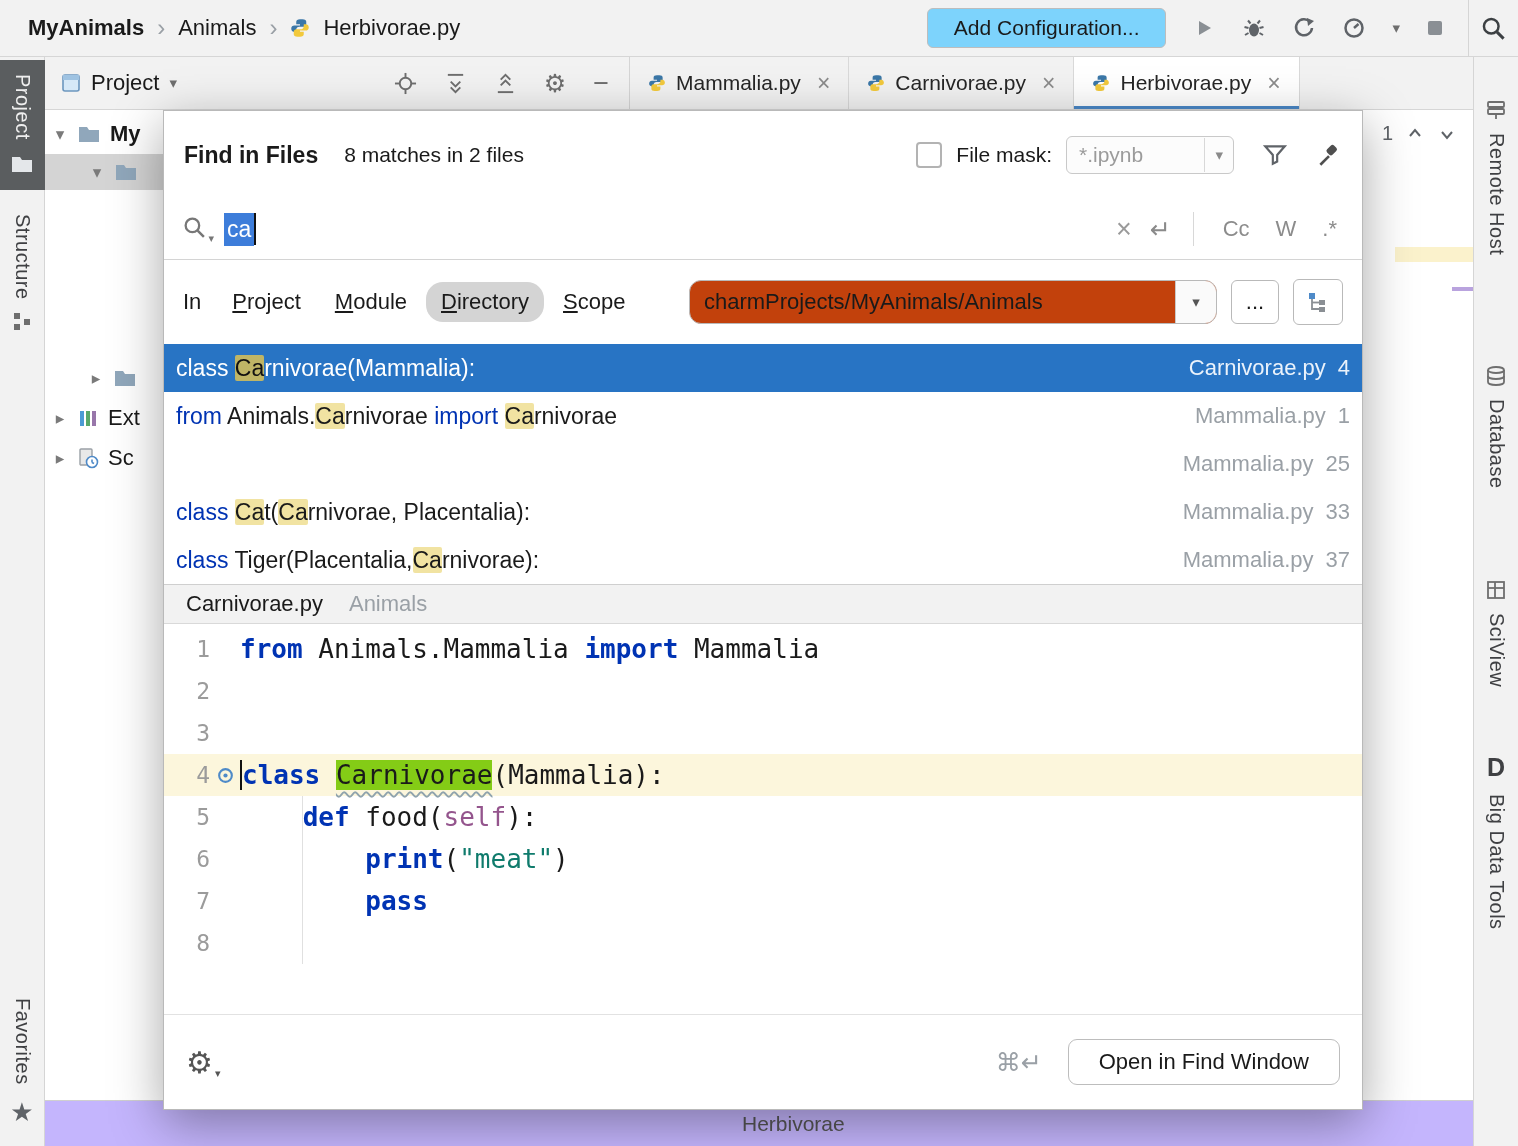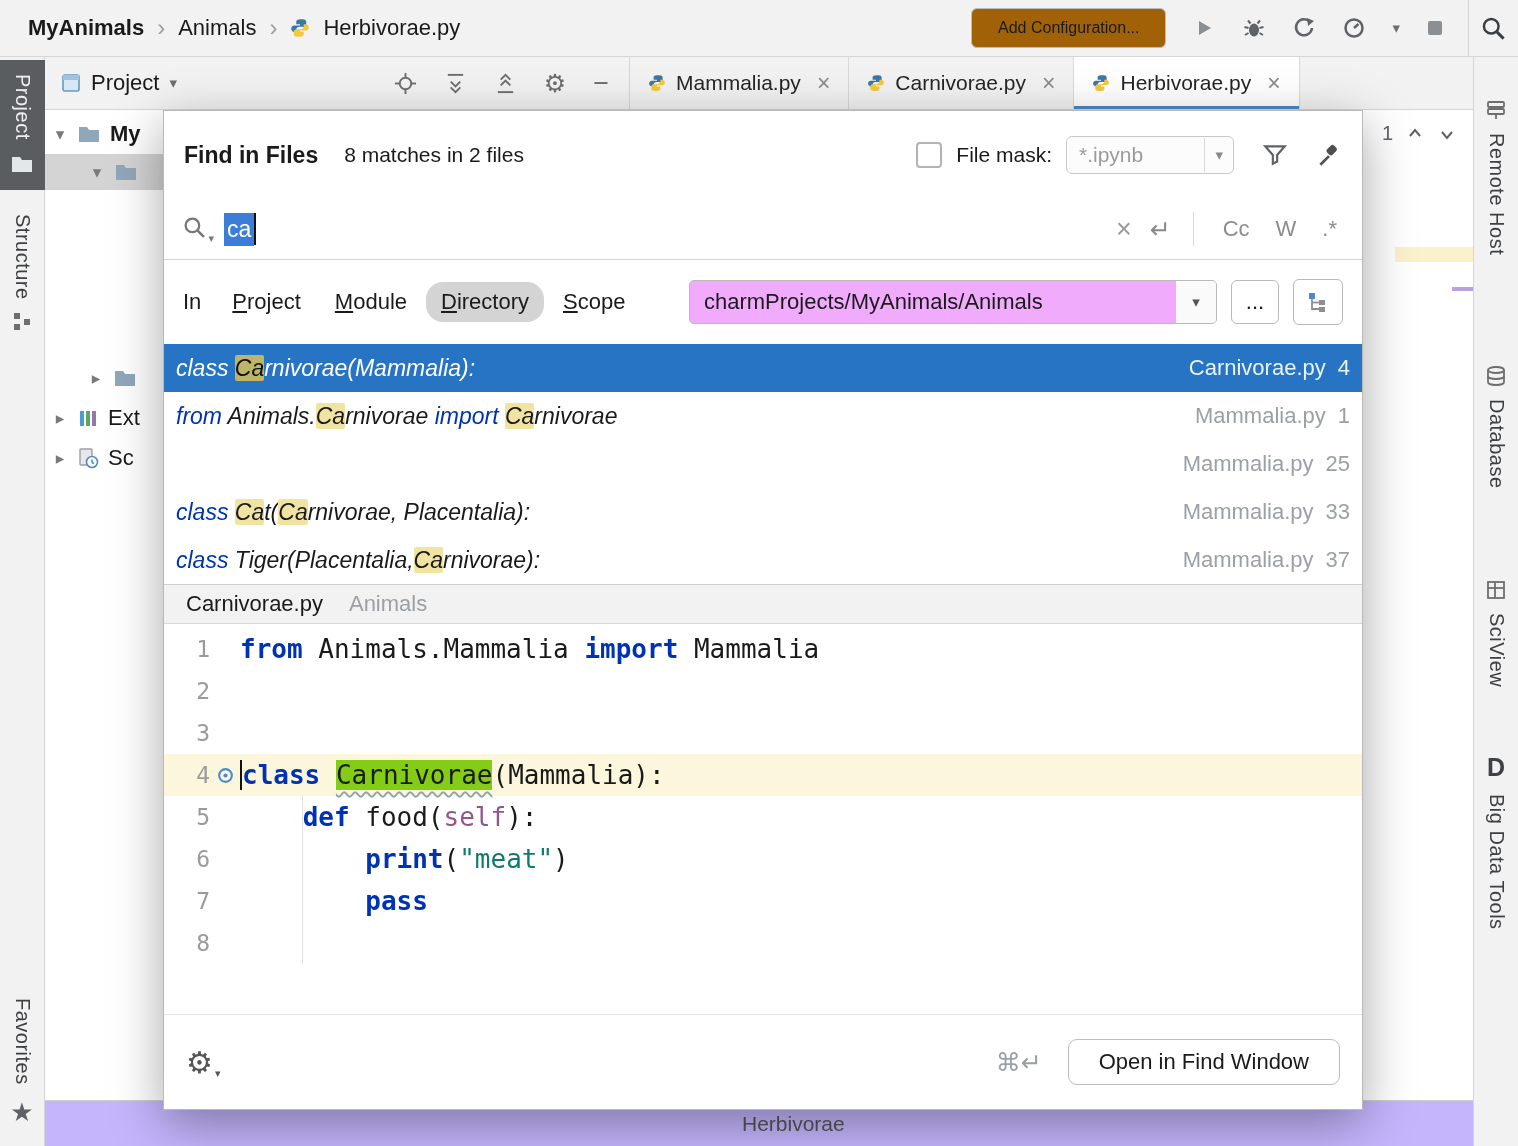--- a/index.html
+++ b/index.html
@@ -7,22 +7,22 @@
        font-family:"Liberation Sans",sans-serif;background:#F2F2F2;color:#1a1a1a;}
   svg{display:block;}
 
   
   .topbar{position:absolute;left:0;top:0;width:1518px;height:57px;background:#F2F2F2;
           border-bottom:1px solid #D6D6D6;display:flex;align-items:center;box-sizing:border-box;}
   .breadcrumb{display:flex;align-items:center;gap:13px;margin-left:28px;font-size:22px;}
   .crumb-bold{font-weight:bold;}
   .bc-chev{color:#9AA0A6;font-size:24px;}
   .topbar-spacer{flex:1;}
-  .add-config{height:40px;padding:0 26px;border:1px solid #BDBDBD;border-radius:6px;background:#a16207;
-              font-size:16px;color:#1a1a1a;font-family:inherit;margin-right:26px;}
+  .add-config{height:40px;padding:0 26px;border:1px solid #BDBDBD;border-radius:6px;background:#7dd3fc;
+              font-size:21px;color:#1a1a1a;font-family:inherit;margin-right:26px;}
   .tb-icons{display:flex;align-items:center;gap:26px;margin-right:24px;}
   .search-corner{width:50px;height:57px;border-left:1px solid #D5D5D5;display:flex;align-items:center;
                  justify-content:center;box-sizing:border-box;}
 
   
   .left-stripe{position:absolute;left:0;top:57px;width:45px;height:1089px;background:#F2F2F2;
                border-right:1px solid #D5D5D5;box-sizing:border-box;display:flex;flex-direction:column;align-items:center;}
   .right-stripe{position:absolute;right:0;top:57px;width:45px;height:1089px;background:#F2F2F2;
                 border-left:1px solid #D5D5D5;box-sizing:border-box;display:flex;flex-direction:column;align-items:center;}
   .tool-btn{display:flex;flex-direction:column;align-items:center;gap:12px;padding:14px 0;width:45px;
@@ -88,33 +88,33 @@
   .sr-x{color:#9A9A9A;font-size:27px;}
   .sr-nl{color:#8A8A8A;font-size:25px;margin-left:6px;}
   .vdiv{width:1px;height:34px;background:#D8D8D8;margin:0 10px;}
   .tgl{color:#8C8C8C;font-size:22px;margin:0 7px;}
 
   .scope-row{height:84px;flex:none;display:flex;align-items:center;padding:0 19px;}
   .in-label{font-size:22px;margin-right:16px;}
   .scope-option{font-size:22px;padding:7px 15px;border-radius:17px;margin-right:4px;}
   .scope-option.selected{background:#D4D4D4;}
   .mn{text-decoration:underline;}
-  .path-combo{margin-left:auto;width:528px;height:44px;border:1px solid #B9B9B9;border-radius:5px;
-              display:flex;align-items:center;background:#f0abfc;box-sizing:border-box;overflow:hidden;}
+  .path-combo{margin-left:auto;width:528px;height:44px;border:1px solid #B9B9B9;border-radius:12px;
+              display:flex;align-items:center;background:#c2410c;box-sizing:border-box;overflow:hidden;}
   .path-text{flex:1;font-size:22px;padding:0 14px;white-space:nowrap;overflow:hidden;}
   .arrow-sect{width:40px;align-self:stretch;border-left:1px solid #C9C9C9;display:flex;align-items:center;
               justify-content:center;color:#555;font-size:15px;background:#FAFAFA;}
   .more-btn{width:48px;height:44px;border:1px solid #B9B9B9;border-radius:6px;background:#fff;
             font-size:22px;margin-left:14px;font-family:inherit;color:#1a1a1a;}
   .tree-btn{width:48px;height:44px;border:1px solid #B9B9B9;border-radius:6px;background:#fff;
             margin-left:14px;display:flex;align-items:center;justify-content:center;}
 
   #results-list{height:240px;flex:none;}
   .result-row{height:48px;display:flex;align-items:center;padding:0 12px;font-size:23px;box-sizing:border-box;}
-  .result-code{white-space:pre;overflow:hidden;font-style:italic;}
+  .result-code{white-space:pre;overflow:hidden;}
   .seg-kw{color:#0033B3;}
   .seg-pl{color:#1a1a1a;}
   .seg-hl{background:#F1E3A2;color:#1a1a1a;border-radius:2px;}
   .result-row.selected{background:#2874C4;}
   .result-row.selected .seg-kw,.result-row.selected .seg-pl{color:#FFFFFF;}
   .result-row.selected .seg-hl{background:#BFB566;color:#111;}
   .result-loc{margin-left:auto;display:flex;gap:12px;align-items:center;font-size:22px;color:#9AA0A6;flex:none;padding-left:20px;}
   .result-row.selected .result-loc{color:#EAF2FB;}
 
   .preview-header{height:40px;flex:none;background:#F2F2F2;border-top:1px solid #CFCFCF;

